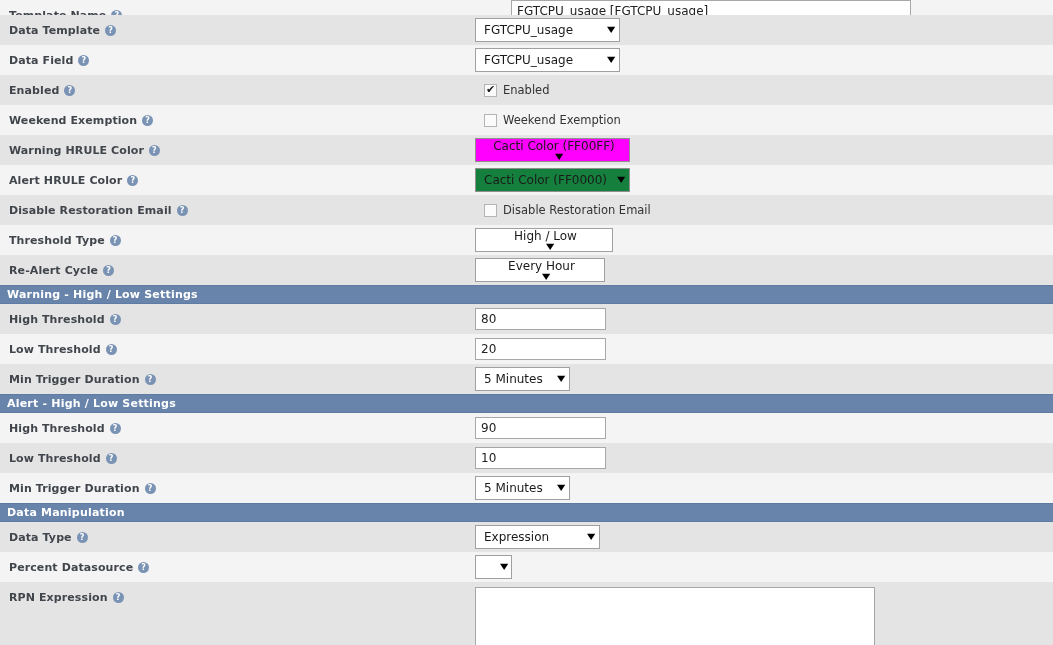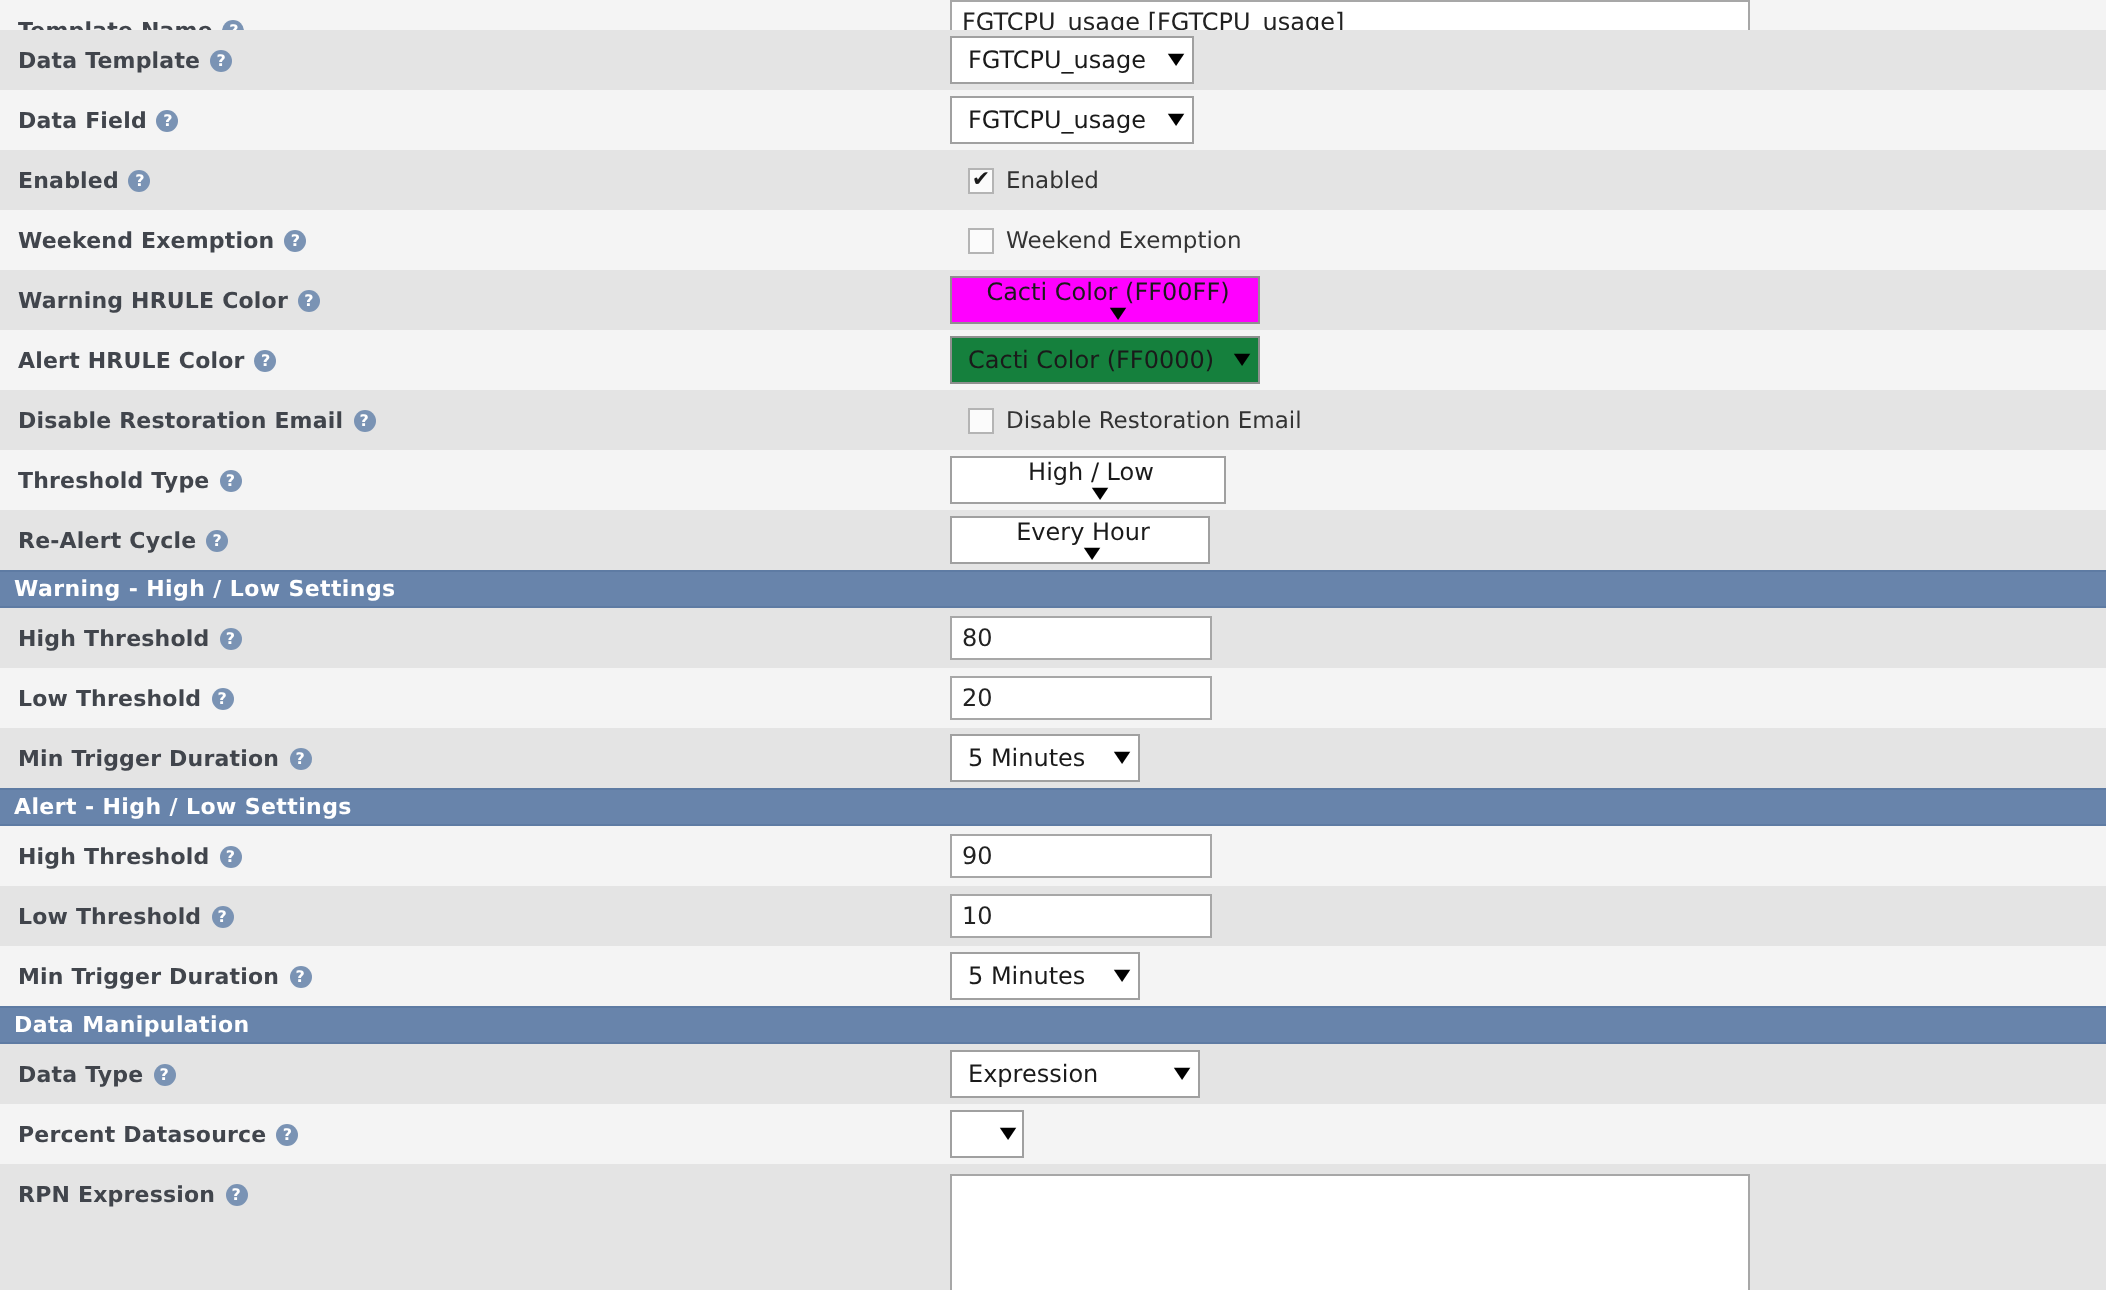--- a/index.html
+++ b/index.html
@@ -97,21 +97,21 @@
     box-sizing: border-box;
     border: 1px solid #a7a7a7;
     background: #ffffff;
     font-family: "DejaVu Sans", "Liberation Sans", sans-serif;
     font-size: 12px;
     color: #222;
     padding: 0 5px;
     outline: none;
     border-radius: 0;
   }
-  .txt-input.wide   { width: 400px; }
+  .txt-input.wide   { width: 400px; margin-left: 36px; }
   .txt-input.thresh { width: 131px; }
 
   .textarea {
     width: 400px;
     height: 78px;
     box-sizing: border-box;
     border: 1px solid #a7a7a7;
     background: #ffffff;
     font-family: "DejaVu Sans Mono", "Liberation Mono", monospace;
     font-size: 12px;
@@ -137,21 +137,21 @@
     white-space: nowrap;
     cursor: default;
   }
   .sel .arrow {
     font-size: 8px;
     line-height: 1;
     margin-left: 10px;
     color: #000;
     transform: scaleX(1.35);
   }
-  .sel-datafield   { width: 122px; text-align: right; }
+  .sel-datafield   { width: 145px; text-align: right; }
   .sel-color       { width: 155px; border-color: #8f8f8f; }
   .sel-color.magenta { background: #ff00ff; flex-direction: column; }
   .sel-color.red     { background: #15803d; }
   .sel-threshtype  { width: 138px; flex-direction: column; }
   .sel-realert     { width: 130px; flex-direction: column; }
   .sel-duration    { width: 95px;  }
   .sel-datatype    { width: 125px; }
   .sel-pctds       { width: 37px; padding: 0 4px; justify-content: flex-end; }
 
   .sel-color .label { color: #1a1a1a; }

